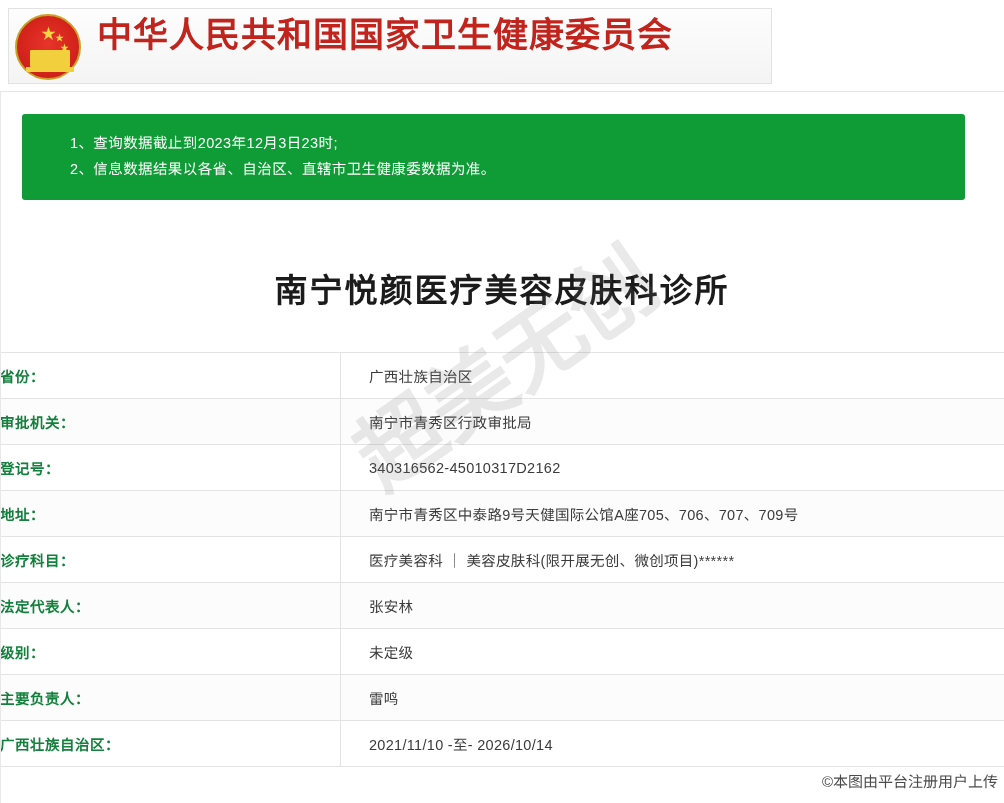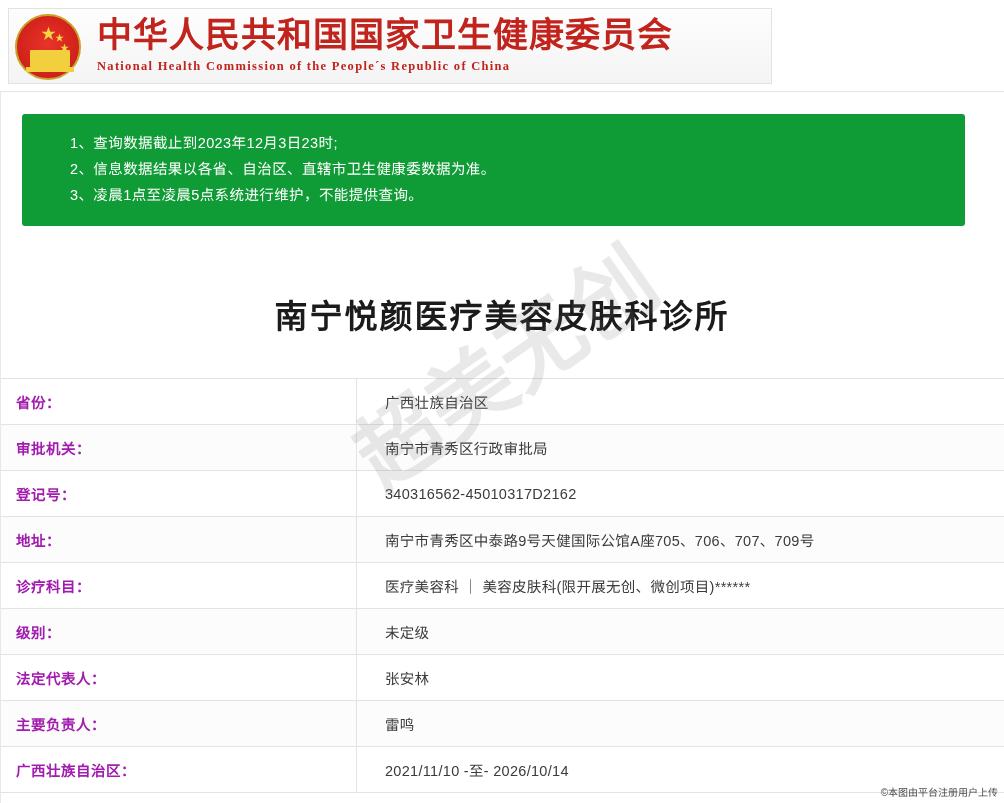--- a/index.html
+++ b/index.html
@@ -151,23 +151,22 @@
   .info-table td {
     border-top: 1px solid #e3e3e3;
     border-bottom: 1px solid #e3e3e3;
     vertical-align: middle;
     font-size: 14.5px;
     color: #333;
     padding: 0;
   }
   .info-table td.label {
     width: 340px;
-    padding-left: 16px;
-    font-weight: bold;
-    color: #a21caf;
+    font-weight: bold;
+    color: #15803d;
     letter-spacing: 0.5px;
     border-right: 1px solid #e3e3e3;
   }
   .info-table td.value {
     padding-left: 28px;
     color: #3b3b3b;
     letter-spacing: 0.3px;
   }
   .info-table tr:nth-child(even) td {
     background: #fcfcfc;
@@ -183,22 +182,22 @@
     color: rgba(120,120,120,0.16);
     transform: rotate(-35deg);
     white-space: nowrap;
     pointer-events: none;
     user-select: none;
     font-family: "Liberation Sans", sans-serif;
   }
   .footer-note {
     position: absolute;
     right: 6px;
-    bottom: 4px;
-    font-size: 10px;
+    bottom: 12px;
+    font-size: 15px;
     color: #4b4b4b;
     white-space: nowrap;
   }
   .left-edge {
     position: absolute;
     left: 0;
     top: 92px;
     bottom: 0;
     width: 1px;
     background: #e8e8e8;
@@ -214,31 +213,29 @@
         <span class="s1">★</span>
           <span class="s2">★</span>
           <span class="s3">★</span>
           <span class="s4">★</span>
           <span class="s5">★</span>
       </div>
       <div class="gate"></div>
     </div>
     <div class="header-titles">
       <div class="header-title-cn">中华人民共和国国家卫生健康委员会</div>
-      <div class="header-title-en">National Health Commission of the People´s Republic of China</div>
     </div>
   </div>
   <div class="header-rule"></div>
 </div>
 
 <div class="notice-wrap">
   <div class="notice">
     <div class="notice-line">1、查询数据截止到2023年12月3日23时;</div>
     <div class="notice-line">2、信息数据结果以各省、自治区、直辖市卫生健康委数据为准。</div>
-    <div class="notice-line">3、凌晨1点至凌晨5点系统进行维护，不能提供查询。</div>
   </div>
 </div>
 
 <div class="clinic-title">南宁悦颜医疗美容皮肤科诊所</div>
 
 <table class="info-table">
   <tbody>
     <tr>
       <td class="label">省份：</td>
       <td class="value">广西壮族自治区</td>
@@ -253,28 +250,28 @@
     </tr>
     <tr>
       <td class="label">地址：</td>
       <td class="value">南宁市青秀区中泰路9号天健国际公馆A座705、706、707、709号</td>
     </tr>
     <tr>
       <td class="label">诊疗科目：</td>
       <td class="value">医疗美容科 ｜ 美容皮肤科(限开展无创、微创项目)******</td>
     </tr>
     <tr>
+      <td class="label">法定代表人：</td>
+      <td class="value">张安林</td>
+    </tr>
+    <tr>
       <td class="label">级别：</td>
       <td class="value">未定级</td>
     </tr>
     <tr>
-      <td class="label">法定代表人：</td>
-      <td class="value">张安林</td>
-    </tr>
-    <tr>
       <td class="label">主要负责人：</td>
       <td class="value">雷鸣</td>
     </tr>
     <tr>
       <td class="label">广西壮族自治区：</td>
       <td class="value">2021/11/10 -至- 2026/10/14</td>
     </tr>
   </tbody>
 </table>
 

